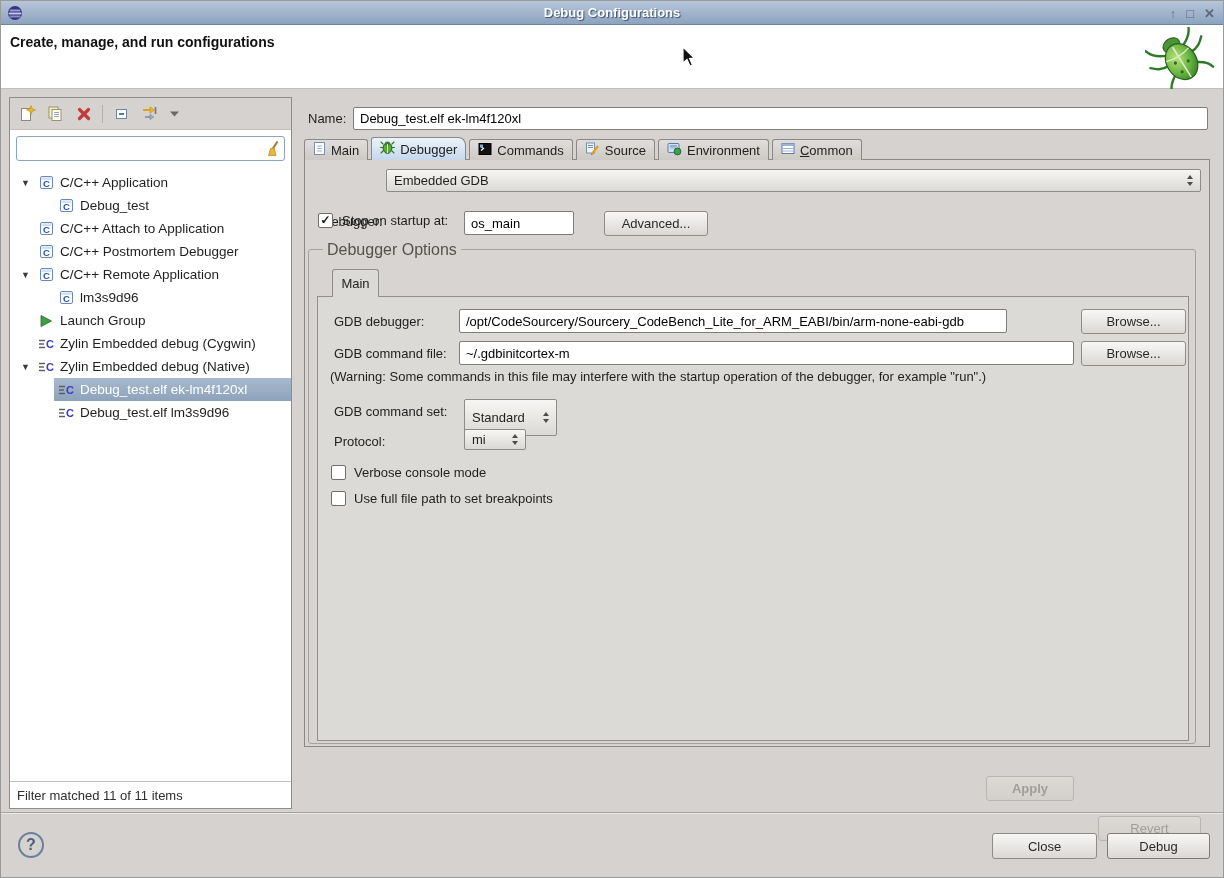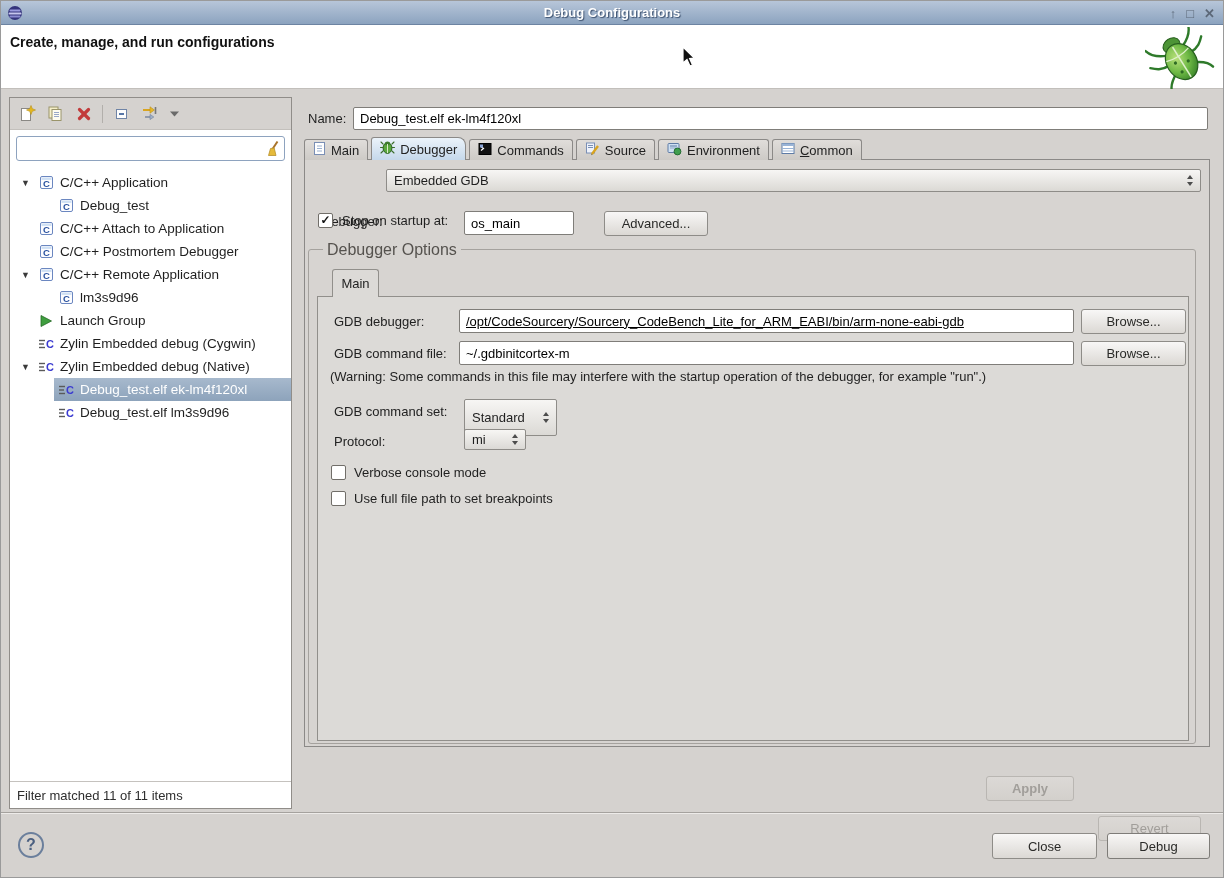--- a/index.html
+++ b/index.html
@@ -519,21 +519,21 @@
     </div>
     <input class="stop-input" type="text" data-name="stop-symbol-input" value="os_main" style="">
     <button class="btn advanced-btn" data-name="advanced-button">Advanced...</button>
 
     <div class="fieldset" data-name="debugger-options-group">
       <span class="legend" data-name="debugger-options-legend">Debugger Options</span>
       <div class="inner-tab" data-name="options-tab-main">Main</div>
       <div class="inner-panel" data-name="options-main-panel">
 
         <span class="ip-row-label" style="left:16px; top:17px;" data-name="gdb-debugger-label">GDB debugger:</span>
-        <input class="ip-input" style="left: 141px; top: 12px; width: 615px; text-decoration: underline;" type="text" data-name="gdb-debugger-input" value="/opt/CodeSourcery/Sourcery_CodeBench_Lite_for_ARM_EABI/bin/arm-none-eabi-gdb">
+        <input class="ip-input" style="left: 141px; top: 12px; width: 548px;" type="text" data-name="gdb-debugger-input" value="/opt/CodeSourcery/Sourcery_CodeBench_Lite_for_ARM_EABI/bin/arm-none-eabi-gdb">
         <button class="btn browse-btn" style="left:763px; top:12px;" data-name="gdb-debugger-browse-button">Browse...</button>
 
         <span class="ip-row-label" style="left:16px; top:49px;" data-name="gdb-command-file-label">GDB command file:</span>
         <input class="ip-input" style="left: 141px; top: 44px; width: 615px;" type="text" data-name="gdb-command-file-input" value="~/.gdbinitcortex-m">
         <button class="btn browse-btn" style="left:763px; top:44px;" data-name="gdb-command-file-browse-button">Browse...</button>
 
         <span class="warning" data-name="command-file-warning">(Warning: Some commands in this file may interfere with the startup operation of the debugger, for example "run".)</span>
 
         <span class="ip-row-label" style="left:16px; top:107px;" data-name="gdb-command-set-label">GDB command set:</span>
         <div class="combo" style="position:absolute; left:146px; top:102px; width:93px; height:37px;" data-name="gdb-command-set-select">

